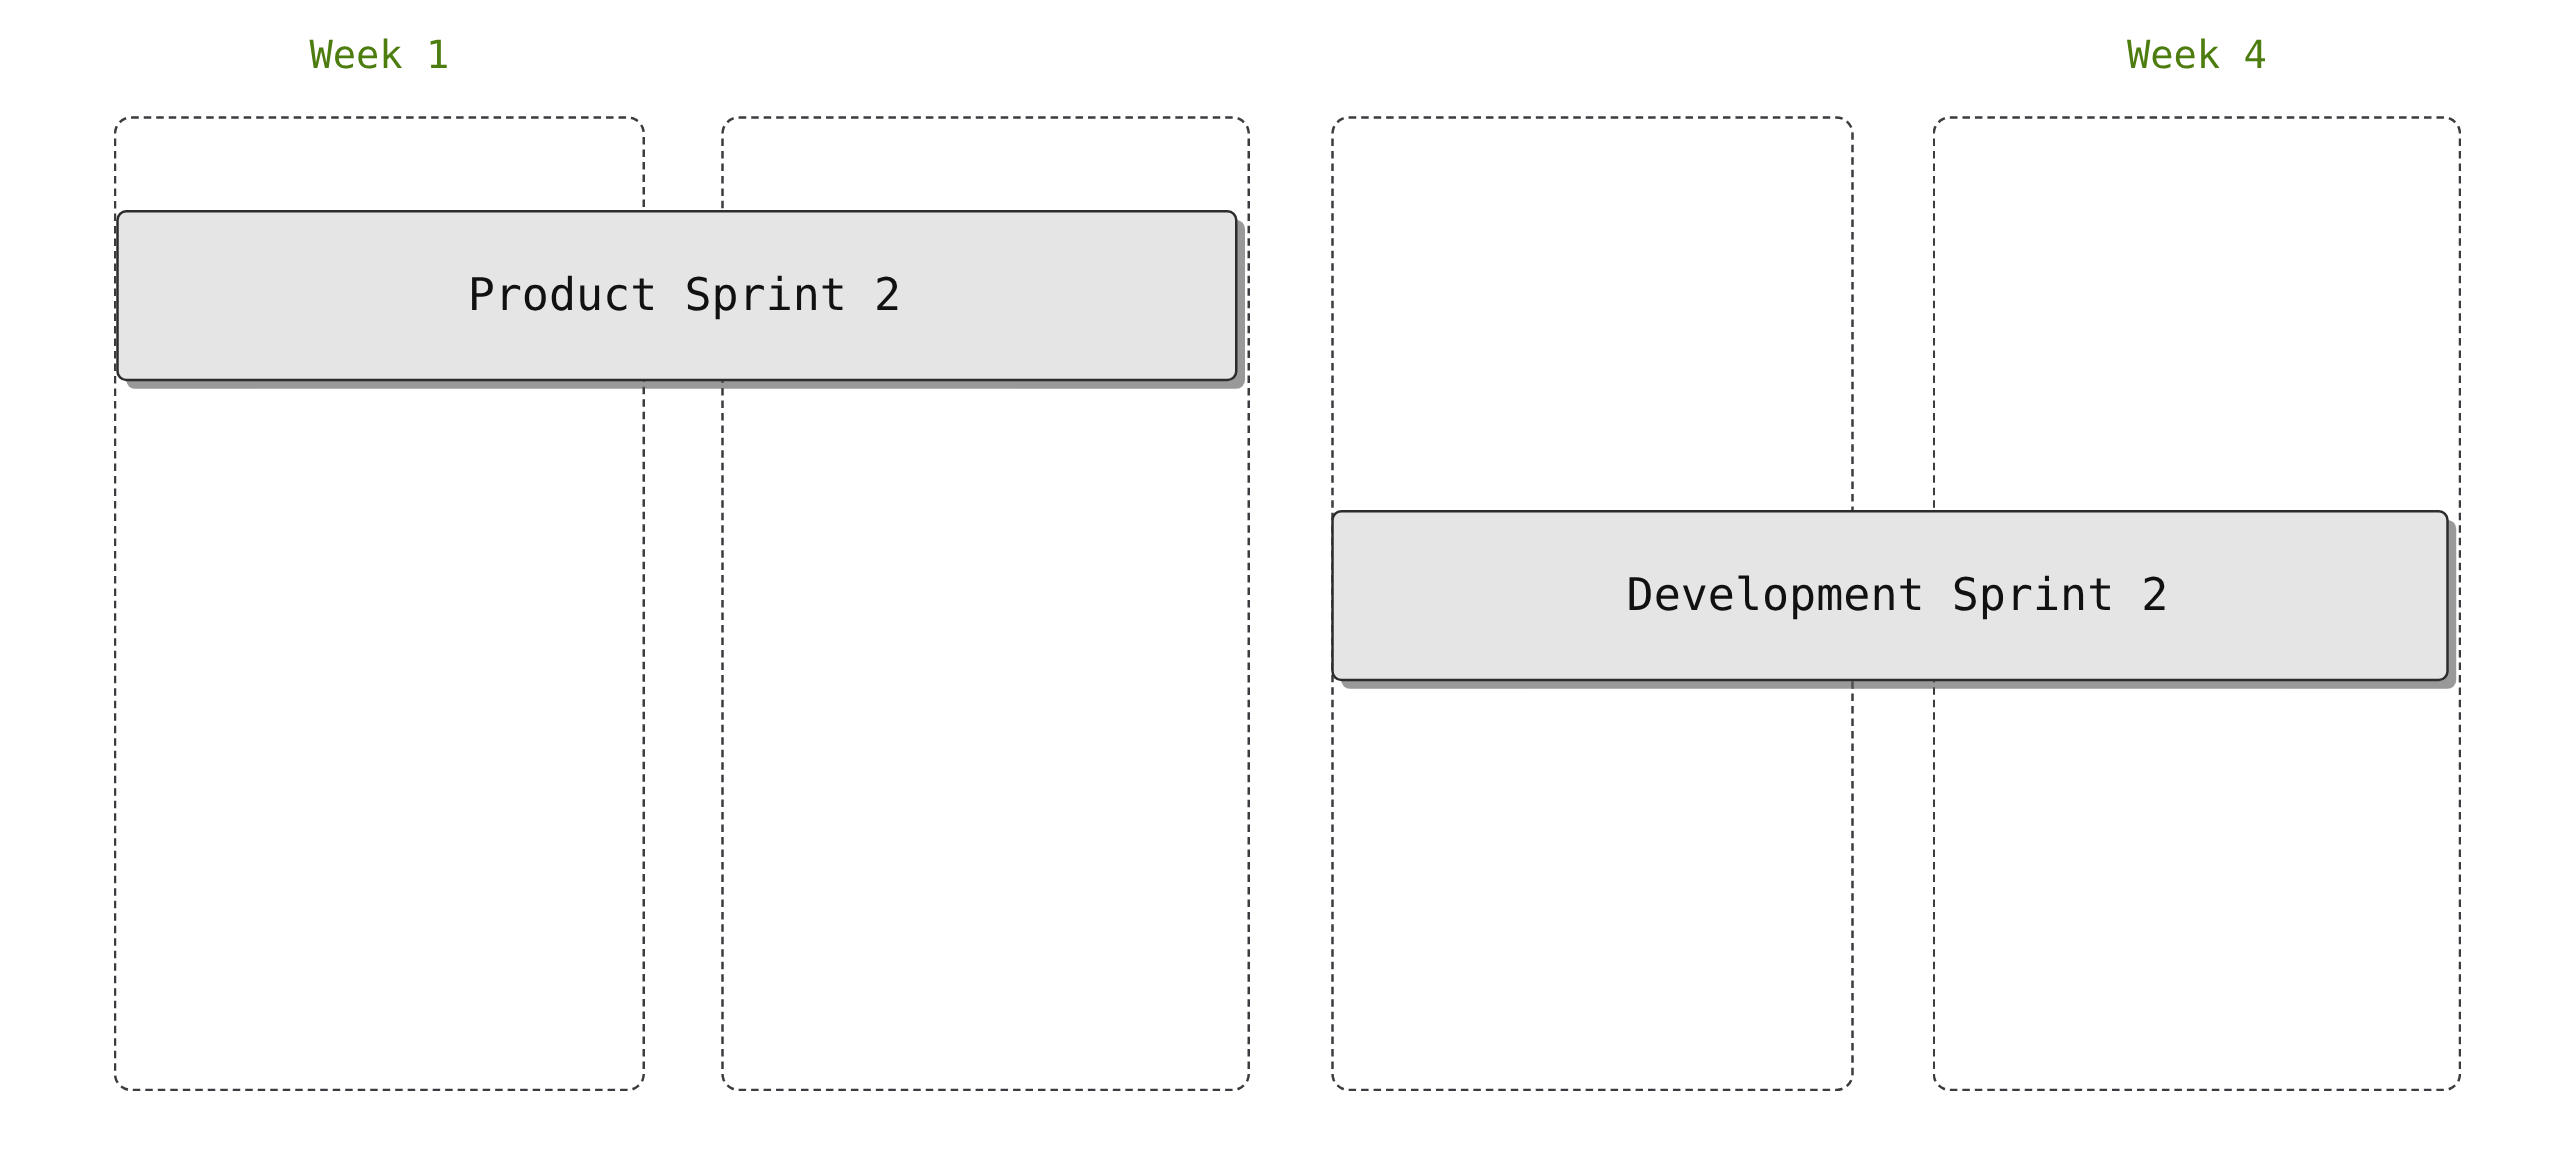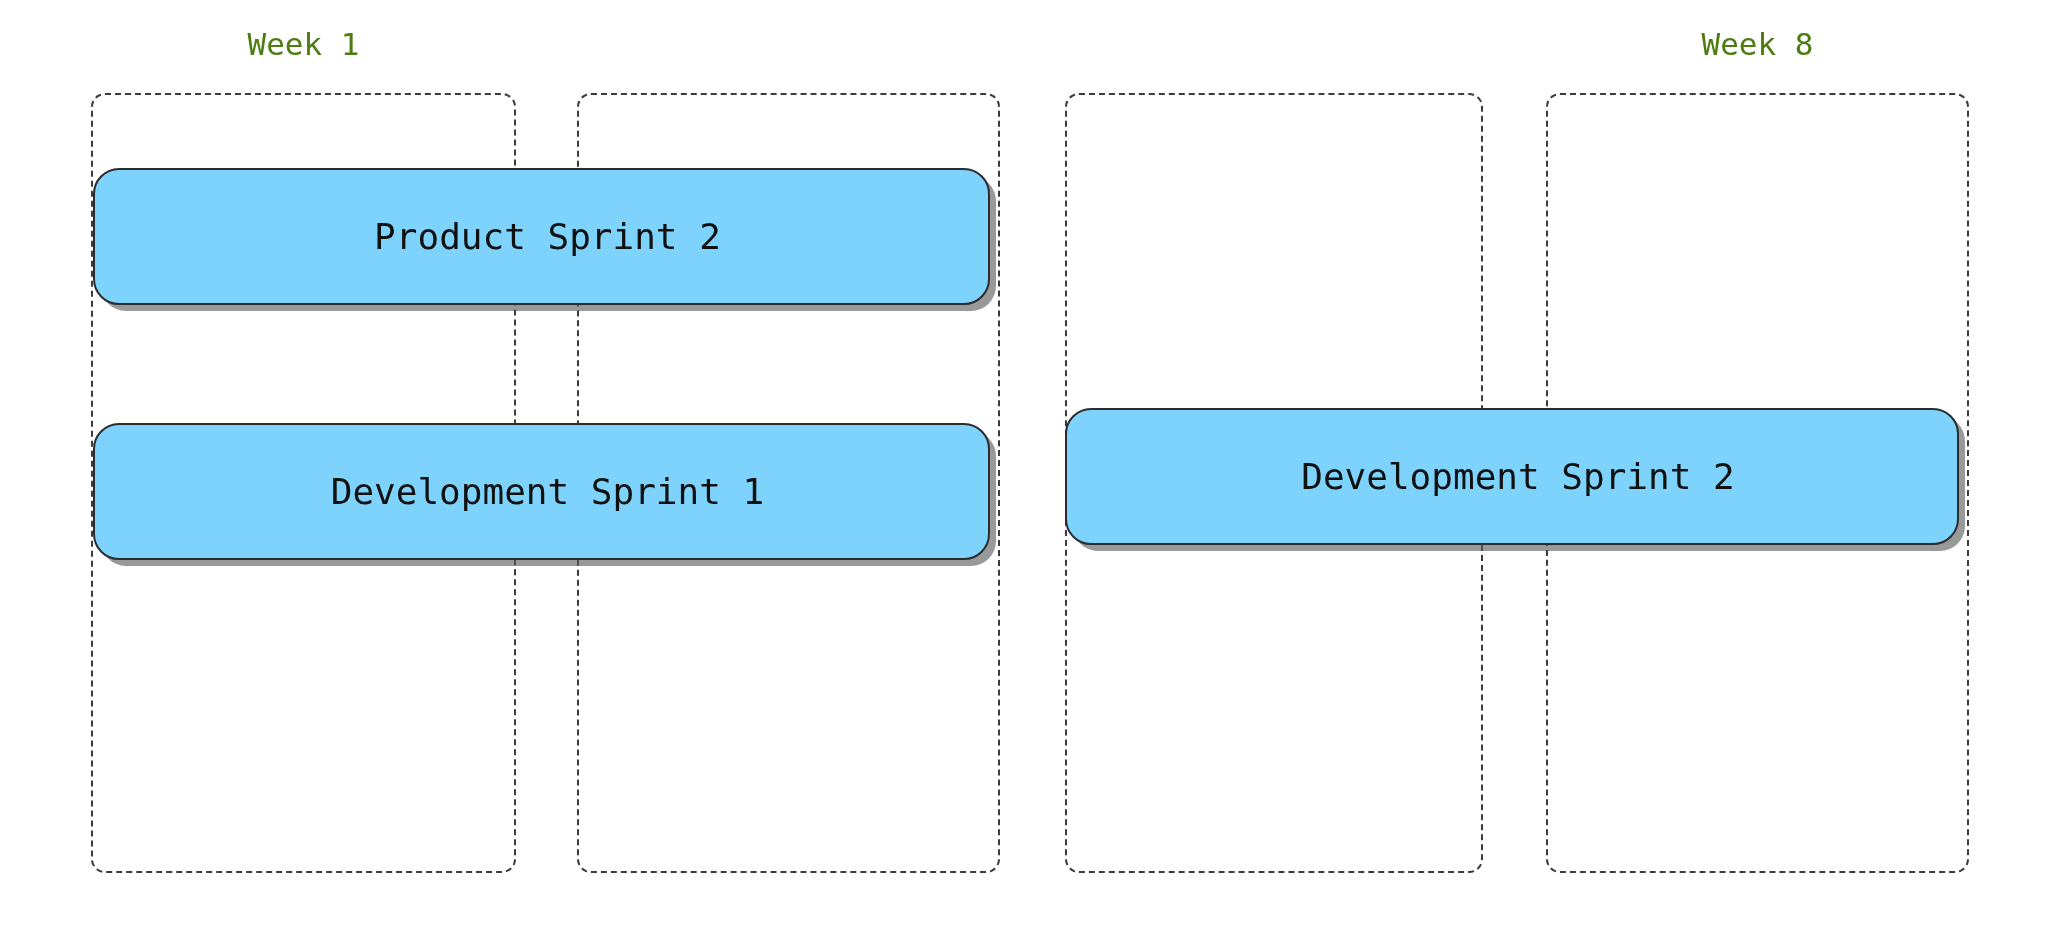--- a/index.html
+++ b/index.html
@@ -38,23 +38,23 @@
     box-sizing: border-box;
     border: 2.5px dashed #3b3b40;
     border-radius: 14px;
     background: transparent;
   }
 
   
   .sprint-card {
     position: absolute;
     box-sizing: border-box;
-    background: #7dd3fc;
+    background: #e5e5e5;
     border: 2px solid #2c2c2c;
-    border-radius: 26px;
+    border-radius: 8px;
     box-shadow: 7px 7px 0px -1px rgba(90,90,90,0.62);
     display: flex;
     align-items: center;
     justify-content: center;
     z-index: 5;
     padding-left: 12px;
   }
   .sprint-card .card-label {
     font-family: "DejaVu Sans Mono", "Liberation Mono", monospace;
     font-size: 36px;
@@ -63,33 +63,30 @@
     white-space: nowrap;
     user-select: none;
   }
 </style>
 </head>
 <body>
 
 <div id="canvas">
 
   <div class="week-label" style="left:91px;  top:29px; width:425px;">Week 1</div>
-  <div class="week-label" style="left:1546px;top:29px; width:423px;">Week 8</div>
+  <div class="week-label" style="left:1546px;top:29px; width:423px;">Week 4</div>
 
   <div class="week-column" style="left:91px;  top:93px; width:425px; height:780px;"></div>
   <div class="week-column" style="left:577px; top:93px; width:423px; height:780px;"></div>
   <div class="week-column" style="left:1065px;top:93px; width:418px; height:780px;"></div>
   <div class="week-column" style="left:1546px;top:93px; width:423px; height:780px;"></div>
 
   <div class="sprint-card" style="left:93px; top:168px; width:897px; height:137px;">
     <span class="card-label">Product Sprint 2</span>
   </div>
 
 
-  <div class="sprint-card" style="left:93px; top:423px; width:897px; height:137px;">
-    <span class="card-label">Development Sprint 1</span>
-  </div>
 
   <div class="sprint-card" style="left:1065px; top:408px; width:894px; height:137px;">
     <span class="card-label">Development Sprint 2</span>
   </div>
 
 </div>
 
 </body></html>

